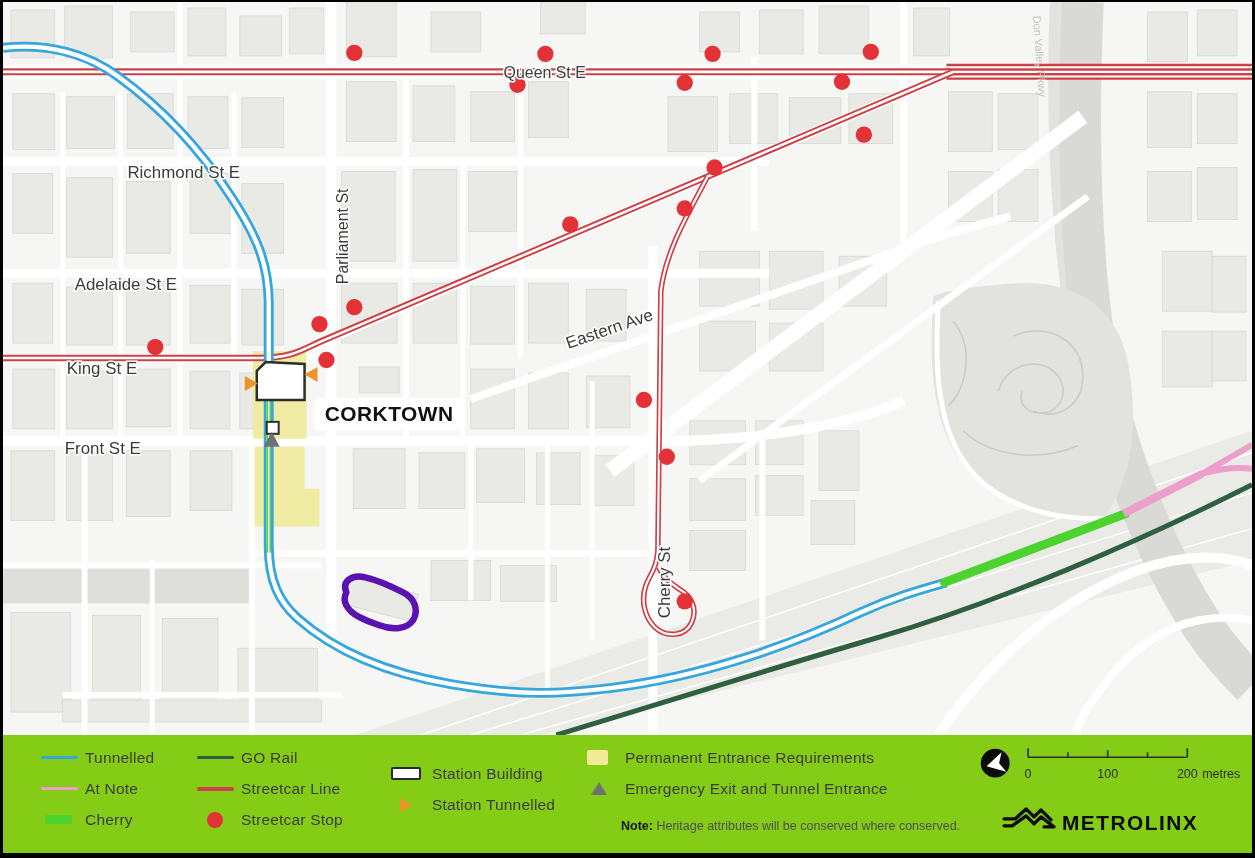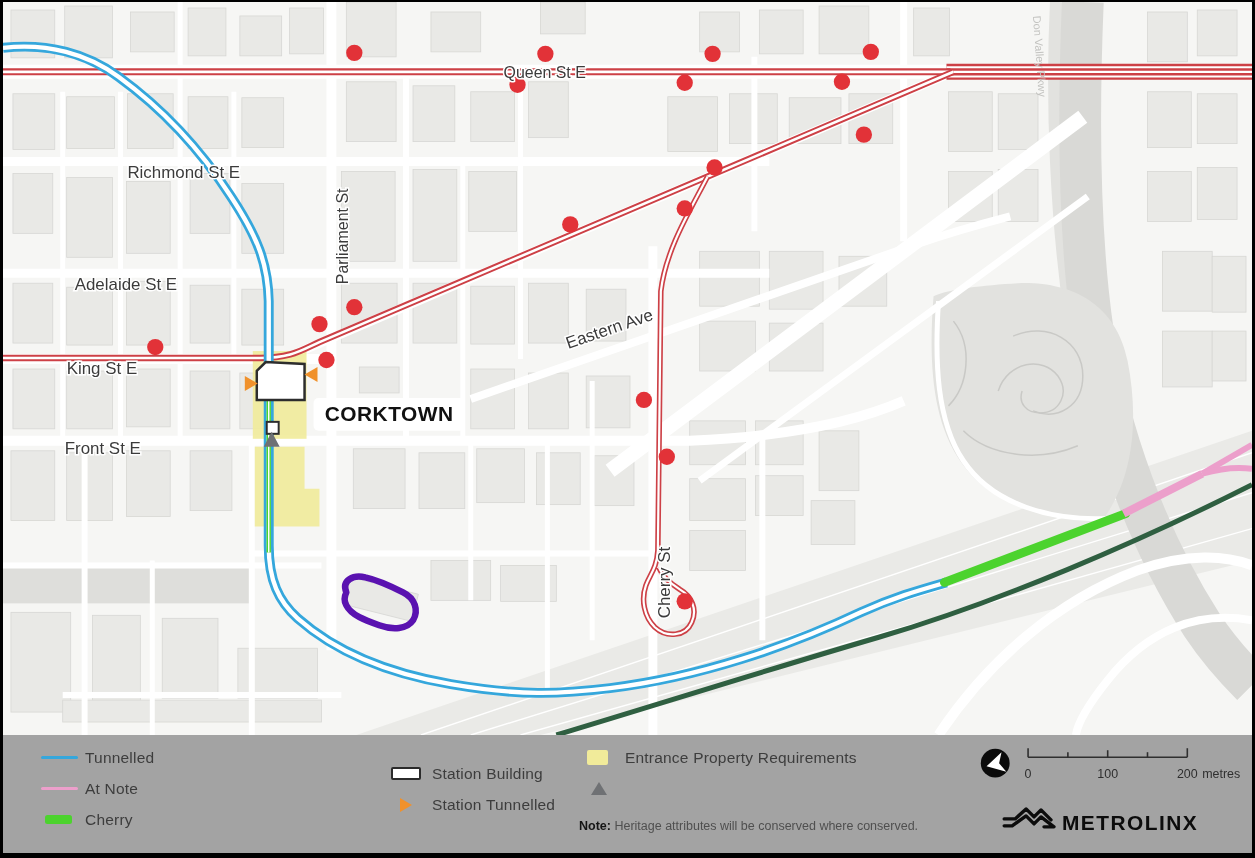--- a/index.html
+++ b/index.html
@@ -3,39 +3,39 @@
 <meta charset="utf-8">
 <style>
   html,body{margin:0;padding:0;background:#222;}
   .page{position:relative;width:1255px;height:858px;background:#000;overflow:hidden;
         font-family:"Liberation Sans",sans-serif;}
   .inner{position:absolute;left:3px;top:2px;width:1249px;height:851px;background:#ffffff;overflow:hidden;}
   .map-wrap{position:absolute;left:0;top:0;width:1249px;height:733px;}
   .map-wrap svg{display:block;}
 
   
-  .legend{position:absolute;left:0;top:733px;width:1249px;height:118px;background:#a3a3a3;}
+  .legend{position:absolute;left:0;top:733px;width:1249px;height:118px;background:#84cc16;}
   .lg-col{position:absolute;display:flex;flex-direction:column;gap:10px;}
   .lg-item{display:flex;align-items:center;height:21px;}
   .lg-label{font-size:15.5px;color:#3d3d3d;letter-spacing:.2px;white-space:nowrap;}
   .sw{width:46px;flex:none;display:flex;justify-content:flex-start;align-items:center;padding-left:2px;box-sizing:border-box;}
   .sw i{display:block;}
   .sw-tunnelled i{width:37px;height:3.5px;border-radius:2px;background:var(--c-tunnelled);}
   .sw-atgrade  i{width:37px;height:3.5px;border-radius:2px;background:var(--c-atgrade);}
   .sw-portal   i{width:27px;height:9px;border-radius:2.5px;background:var(--c-portal);margin-left:4px;}
   .sw-gorail   i{width:37px;height:3.5px;border-radius:2px;background:var(--c-gorail);}
   .sw-streetcar i{width:37px;height:4px;border-radius:2px;background:var(--c-streetcar);}
   .sw-stop i{width:16px;height:16px;border-radius:50%;background:var(--c-stop);margin-left:10px;}
   .sw-building i{width:26px;height:9px;background:#fff;border:2.5px solid #2b2b2b;border-radius:2px;margin-left:3px;}
   .sw-entrance i{width:0;height:0;border-top:7px solid transparent;border-bottom:7px solid transparent;
                  border-left:12px solid var(--c-entrance);margin-left:12px;}
   .sw-emergency i{width:0;height:0;border-left:8px solid transparent;border-right:8px solid transparent;
                  border-bottom:13px solid var(--c-emergency);margin-left:10px;}
   .note{position:absolute;left:576px;top:84px;font-size:12.5px;color:#4f4f4f;}
-  .note b{color:#161616;}
+  .note b{color:#161616;margin-left:42px;}
   .legend-svg{position:absolute;left:0;top:0;pointer-events:none;}
 
   
   .stop{fill:var(--c-stop);}
   .street-label{fill:#3b3b3b;font-size:17px;paint-order:stroke;stroke:#ffffff;stroke-width:3px;
                 font-family:"Liberation Sans",sans-serif;}
   .street-label-sm{font-size:16px;}
   .dvp-label{fill:#c3c3c0;font-size:11px;stroke:none;}
   .corktown-text{font-size:21px;font-weight:bold;fill:#111;letter-spacing:.5px;
                  font-family:"Liberation Sans",sans-serif;}
@@ -326,20 +326,40 @@
         <span class="lg-label">At Note</span>
       </div>
       <div class="lg-item">
         <span class="sw sw-portal">
               <i></i>
             </span>
         <span class="lg-label">Cherry</span>
       </div>
     </div>
 
+    <div class="lg-col" style="left:192px;top:12px;">
+      <div class="lg-item">
+        <span class="sw sw-gorail">
+              <i></i>
+            </span>
+        <span class="lg-label">GO Rail</span>
+      </div>
+      <div class="lg-item">
+        <span class="sw sw-streetcar">
+              <i></i>
+            </span>
+        <span class="lg-label">Streetcar Line</span>
+      </div>
+      <div class="lg-item">
+        <span class="sw sw-stop">
+              <i></i>
+            </span>
+        <span class="lg-label">Streetcar Stop</span>
+      </div>
+    </div>
 
     <div class="lg-col" style="left:383px;top:28px;">
       <div class="lg-item">
         <span class="sw sw-building">
               <i></i>
             </span>
         <span class="lg-label">Station Building</span>
       </div>
       <div class="lg-item">
         <span class="sw sw-entrance">
@@ -347,26 +367,27 @@
             </span>
         <span class="lg-label">Station Tunnelled</span>
       </div>
     </div>
 
     <div class="lg-col" style="left:576px;top:12px;">
       <div class="lg-item">
         <span class="sw">
               <i style="width:21px;height:15px;border-radius:2px;background:var(--c-property);margin-left:6px;"></i>
             </span>
-        <span class="lg-label">Entrance Property Requirements</span>
+        <span class="lg-label">Permanent Entrance Requirements</span>
       </div>
       <div class="lg-item">
         <span class="sw sw-emergency">
               <i></i>
             </span>
+        <span class="lg-label">Emergency Exit and Tunnel Entrance</span>
       </div>
     </div>
 
     <div class="note"><b>Note:</b><span> Heritage attributes will be conserved where conserved.</span></div>
 
     <svg class="legend-svg" width="1249" height="118" viewBox="0 0 1255 118">
       <g>
         <circle cx="997" cy="28" r="14.5" fill="#0b0b0b"></circle>
         <path d="M 988,29 L 1006,19 L 1001,29 L 1006,39 Z" fill="#ffffff" transform="rotate(-14 997 29)"></path>
       </g>

